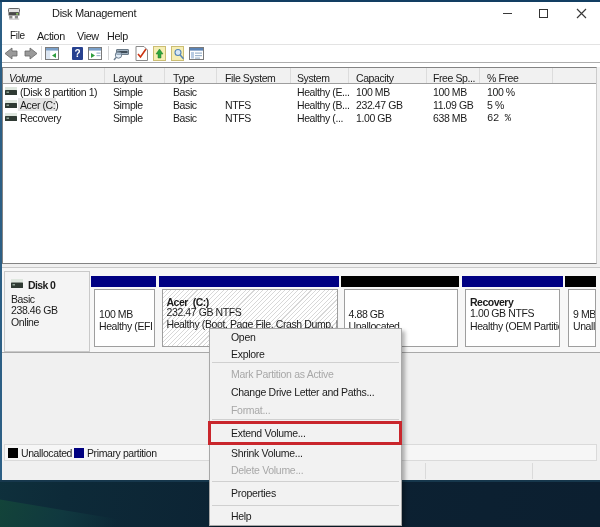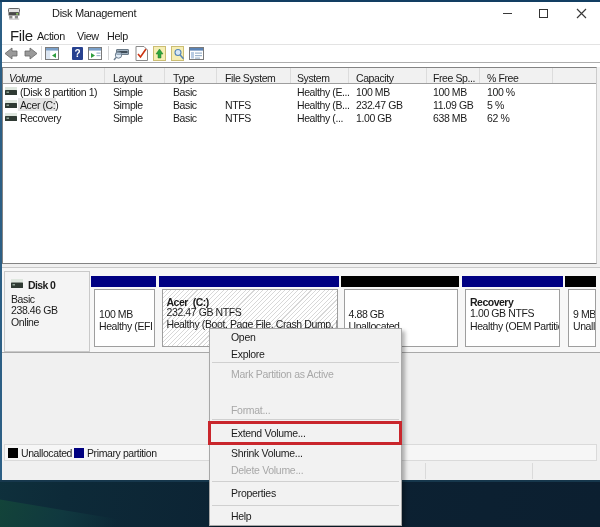--- a/index.html
+++ b/index.html
@@ -34,21 +34,21 @@
     <rect x="1.2" y="11.6" width="10" height="1" fill="#bbb"></rect>
   </svg>
   <div class="t" style="left:22px;top:7px;font-size:11px;letter-spacing:-0.3px;margin-left:30px;">Disk Management</div>
 
   <div class="abs" style="left:503px;top:13px;width:9px;height:1.2px;background:#3a3a3a;"></div>
   <div class="abs" style="left:539px;top:9px;width:7px;height:7px;border:1.2px solid #333;"></div>
   <svg class="abs" style="left:576px;top:8px;" width="11" height="11" viewBox="0 0 11 11">
     <path d="M1 1 L10 10 M10 1 L1 10" stroke="#3a3a3a" stroke-width="1.15"></path>
   </svg>
 
-  <div class="t" style="left:10px;top:30px;font-size:15px;letter-spacing:-0.35px;">File</div>
+  <div class="t" style="left:10px;top:30px;font-size:10px;letter-spacing:-0.35px;">File</div>
   <div class="t" style="left:37px;top:30px;font-size:10.8px;letter-spacing:-0.35px;">Action</div>
   <div class="t" style="left:77px;top:30px;font-size:10.8px;letter-spacing:-0.35px;">View</div>
   <div class="t" style="left:107px;top:30px;font-size:10.8px;letter-spacing:-0.35px;">Help</div>
 
   <div class="abs" style="left:2px;top:44px;width:598px;height:1px;background:#e3e3e3;"></div>
 
   <svg class="abs" style="left:4px;top:47px;" width="34" height="13" viewBox="0 0 34 13">
     <path d="M8 1 L8 4 L13 4 L13 9 L8 9 L8 12 L1 6.5 Z" fill="#9a9a9a" stroke="#666" stroke-width="0.8"></path>
     <path d="M26 1 L26 4 L21 4 L21 9 L26 9 L26 12 L33 6.5 Z" fill="#9a9a9a" stroke="#666" stroke-width="0.8"></path>
   </svg>
@@ -165,21 +165,21 @@
   <div class="t s" style="left:433px;top:98.5px;">11.09 GB</div>
   <div class="t s" style="left:487px;top:98.5px;">5 %</div>
 
   <div class="t s" style="left:20px;top:111.5px;">Recovery</div>
   <div class="t s" style="left:113px;top:111.5px;">Simple</div>
   <div class="t s" style="left:173px;top:111.5px;">Basic</div>
   <div class="t s" style="left:225px;top:111.5px;">NTFS</div>
   <div class="t s" style="left:297px;top:111.5px;">Healthy (...</div>
   <div class="t s" style="left:356px;top:111.5px;">1.00 GB</div>
   <div class="t s" style="left:433px;top:111.5px;">638 MB</div>
-  <div class="t s" style="left:487px;top:111.5px;">62 %</div>
+  <div class="t s" style="left:487px;top:111.5px;font-family:Liberation Mono, monospace;">62 %</div>
 
   <div class="abs" style="left:2px;top:267px;width:598px;height:86px;background:#f7f7f7;border-top:1px solid #c9c9c9;border-bottom:1px solid #a9a9a9;box-sizing:border-box;"></div>
 
   <div class="abs" style="left:4px;top:271px;width:85.5px;height:81px;background:#f4f4f4;border:1px solid #c9c9c9;box-sizing:border-box;"></div>
   <svg class="abs" style="left:11px;top:279px;" width="12" height="9" viewBox="0 0 12 9">
     <rect x="0" y="0" width="12" height="3.5" fill="#dfe7df"></rect>
     <rect x="0" y="3.5" width="12" height="5.5" rx="0.5" fill="#2f3a33"></rect>
     <rect x="1.5" y="5" width="2.5" height="1.5" fill="#8fa396"></rect>
   </svg>
   <div class="t s" style="left:28px;top:279px;font-weight:bold;letter-spacing:-0.6px !important;">Disk 0</div>
@@ -227,20 +227,21 @@
   <div class="t s" style="left:87px;top:447px;">Primary partition</div>
 
   <div class="abs" style="left:425px;top:463px;width:1px;height:16px;background:#dadada;"></div>
   <div class="abs" style="left:532px;top:463px;width:1px;height:16px;background:#dadada;"></div>
 
   <div class="abs" style="left:209px;top:328px;width:193px;height:198px;background:#f2f2f2;border:1px solid #a8a8a8;box-sizing:border-box;box-shadow:3px 3px 4px rgba(0,0,0,0.3);"></div>
   <div class="t m" style="left:231px;top:331px;">Open</div>
   <div class="t m" style="left:231px;top:348px;">Explore</div>
   <div class="abs" style="left:212px;top:362px;width:187px;height:1px;background:#d0d0d0;"></div>
   <div class="t m" style="left:231px;top:368px;color:#a8a8a8;">Mark Partition as Active</div>
+  <div class="t m" style="left:231px;top:386px;">Change Drive Letter and Paths...</div>
   <div class="t m" style="left:231px;top:404px;color:#a8a8a8;">Format...</div>
   <div class="abs" style="left:212px;top:419px;width:187px;height:1px;background:#d0d0d0;"></div>
   <div class="t m" style="left:231px;top:427px;">Extend Volume...</div>
   <div class="t m" style="left:231px;top:447px;">Shrink Volume...</div>
   <div class="t m" style="left:231px;top:464px;color:#a8a8a8;">Delete Volume...</div>
   <div class="abs" style="left:212px;top:481px;width:187px;height:1px;background:#d0d0d0;"></div>
   <div class="t m" style="left:231px;top:487px;">Properties</div>
   <div class="abs" style="left:212px;top:505px;width:187px;height:1px;background:#d0d0d0;"></div>
   <div class="t m" style="left:231px;top:510px;">Help</div>
 

